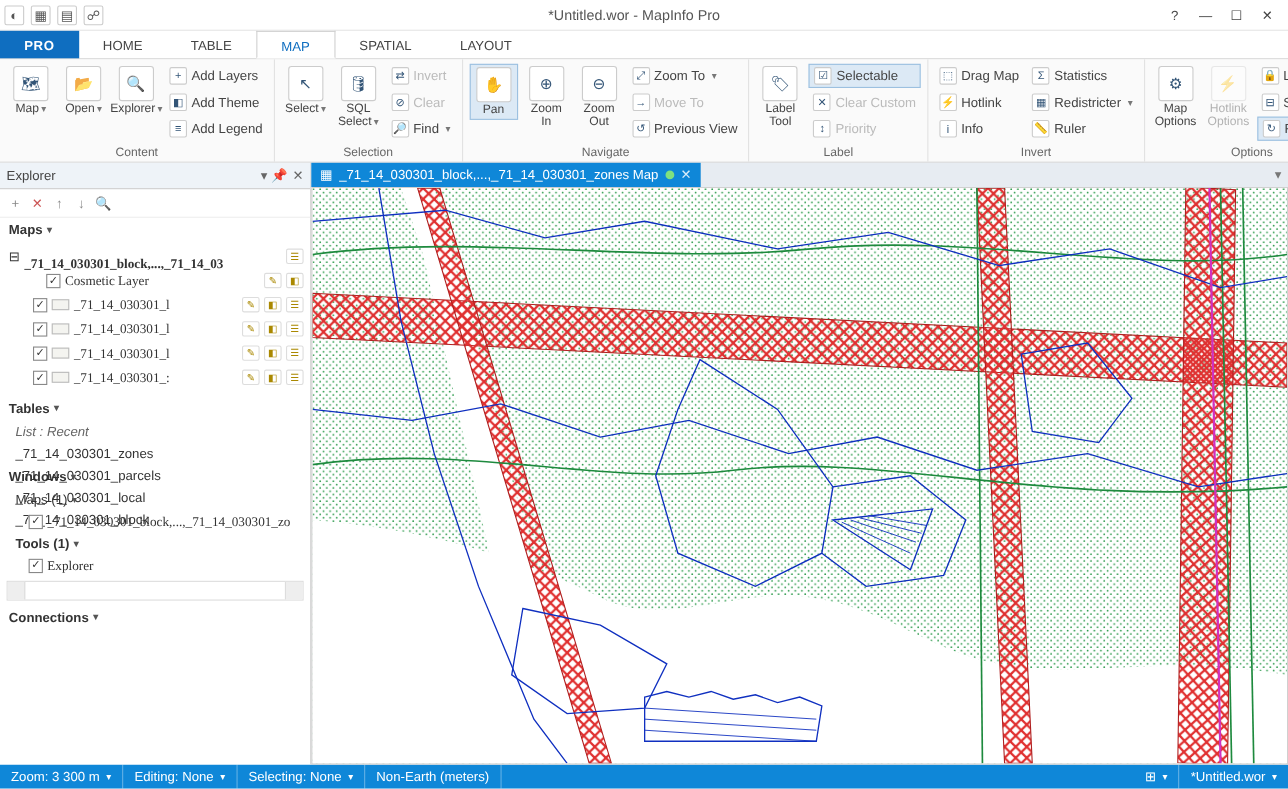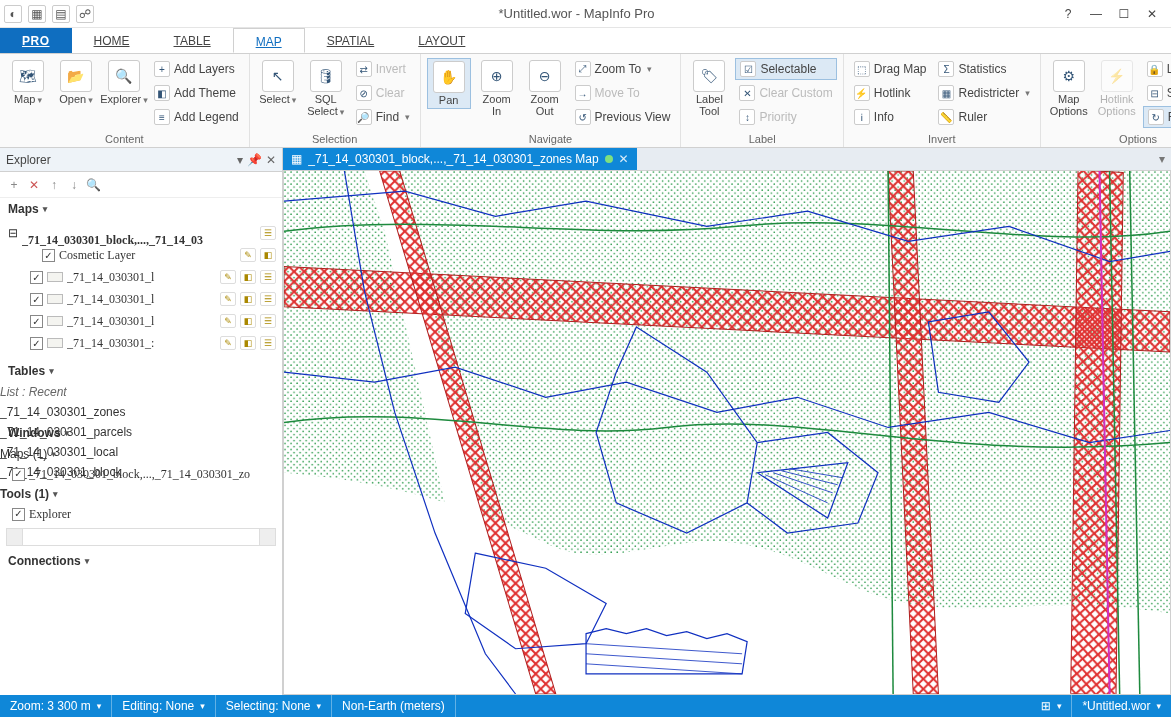--- a/index.html
+++ b/index.html
@@ -8,21 +8,21 @@
 
 .titlebar { height: 28px; background: #fff; display: flex; align-items: center; padding: 0 4px; border-bottom: 1px solid #e5e5e5; }
 .titlebar .ql { display: flex; gap: 6px; align-items: center; }
 .titlebar .ql .qbtn { width: 18px; height: 18px; border: 1px solid #ccc; border-radius: 2px; display:flex;align-items:center;justify-content:center;color:#555;}
 .titlebar .title { flex: 1; text-align: center; color: #555; font-size: 13px; }
 .titlebar .wctrl { display: flex; gap: 10px; padding-right: 6px; color: #444; }
 .titlebar .wctrl span { width: 18px; text-align:center; cursor:pointer;}
 
 
 .tabs { height: 26px; display: flex; align-items: stretch; border-bottom: 1px solid #d0d0d0; }
-.tab { padding: 0 22px; line-height: 26px; color: #444; cursor: pointer; text-decoration: underline; }
+.tab { padding: 0 22px; line-height: 26px; color: #444; cursor: pointer; }
 .tab.pro { background: #0f6ec0; color: #fff; font-weight:600; letter-spacing: .5px;}
 .tab.active { background: #fff; border: 1px solid #d0d0d0; border-bottom: 1px solid #fff; color: #0f6ec0; position: relative; top: 0; }
 
 
 .ribbon { height: 94px; background: #fafafa; border-bottom: 1px solid #d0d0d0; display: flex; }
 .group { display: flex; flex-direction: column; justify-content: space-between; border-right: 1px solid #e2e2e2; padding: 4px 6px 2px 6px; }
 .group .row { display: flex; align-items:flex-start; gap:4px;}
 .group .label { text-align: center; color: #666; font-size: 11px; padding-top:2px;}
 .bigbtn { width: 44px; display: flex; flex-direction: column; align-items: center; gap: 1px; cursor:pointer; padding:2px;}
 .bigbtn.active { background:#dce9f5; border:1px solid #9cc0e0;}
@@ -45,21 +45,21 @@
 .exp-tools input{flex:1;height:20px;border:1px solid #ccc;padding:0 4px;font-size:12px;}
 .exp-tools .ticon{width:16px;text-align:center;color:#888;}
 .section-h{padding:4px 8px;font-weight:600;color:#333;display:flex;align-items:center;gap:4px;}
 .section-h::after{content:"▾";font-size:9px;color:#555;}
 .tree{padding:2px 0 6px 8px;}
 .tree-row{display:flex;align-items:center;gap:4px;height:22px;font-size:12px;color:#333;padding-right:6px;}
 .tree-row .cb{width:13px;height:13px;border:1px solid #888;display:inline-flex;align-items:center;justify-content:center;font-size:10px;background:#fff;}
 .tree-row .layer-ic{width:16px;height:10px;border:1px solid #bbb;background:#f4f4f0;}
 .tree-row .txt{flex:1;font-family:"Segoe UI";font-size:12px;color:#333;white-space:nowrap;overflow:hidden;}
 .tree-row .tool{width:16px;height:14px;border:1px solid #ddd;border-radius:2px;font-size:9px;display:flex;align-items:center;justify-content:center;color:#a80;background:#fff;}
-.sublist{color:#333;}
+.sublist{padding-left:14px;color:#333;}
 .sublist div{height:20px;line-height:20px;font-size:12px;}
 .hscroll{height:18px;margin:4px 6px;border:1px solid #ddd;display:flex;}
 .hscroll .th{width:16px;background:#eee;border-right:1px solid #ddd;}
 .hscroll .tr{width:16px;background:#eee;border-left:1px solid #ddd;margin-left:auto;}
 
 .mapwrap{flex:1;display:flex;flex-direction:column;background:#f0f0f0;}
 .map-tabbar{height:22px;background:#e7ecf2;display:flex;align-items:center;}
 .map-tab{height:22px;background:#0f87d8;color:#fff;display:flex;align-items:center;padding:0 8px;font-size:12px;gap:6px;max-width:360px;}
 .map-tab .dot{width:8px;height:8px;border-radius:50%;background:#7fe07f;}
 .map-tab .x{cursor:pointer;opacity:.85;}

